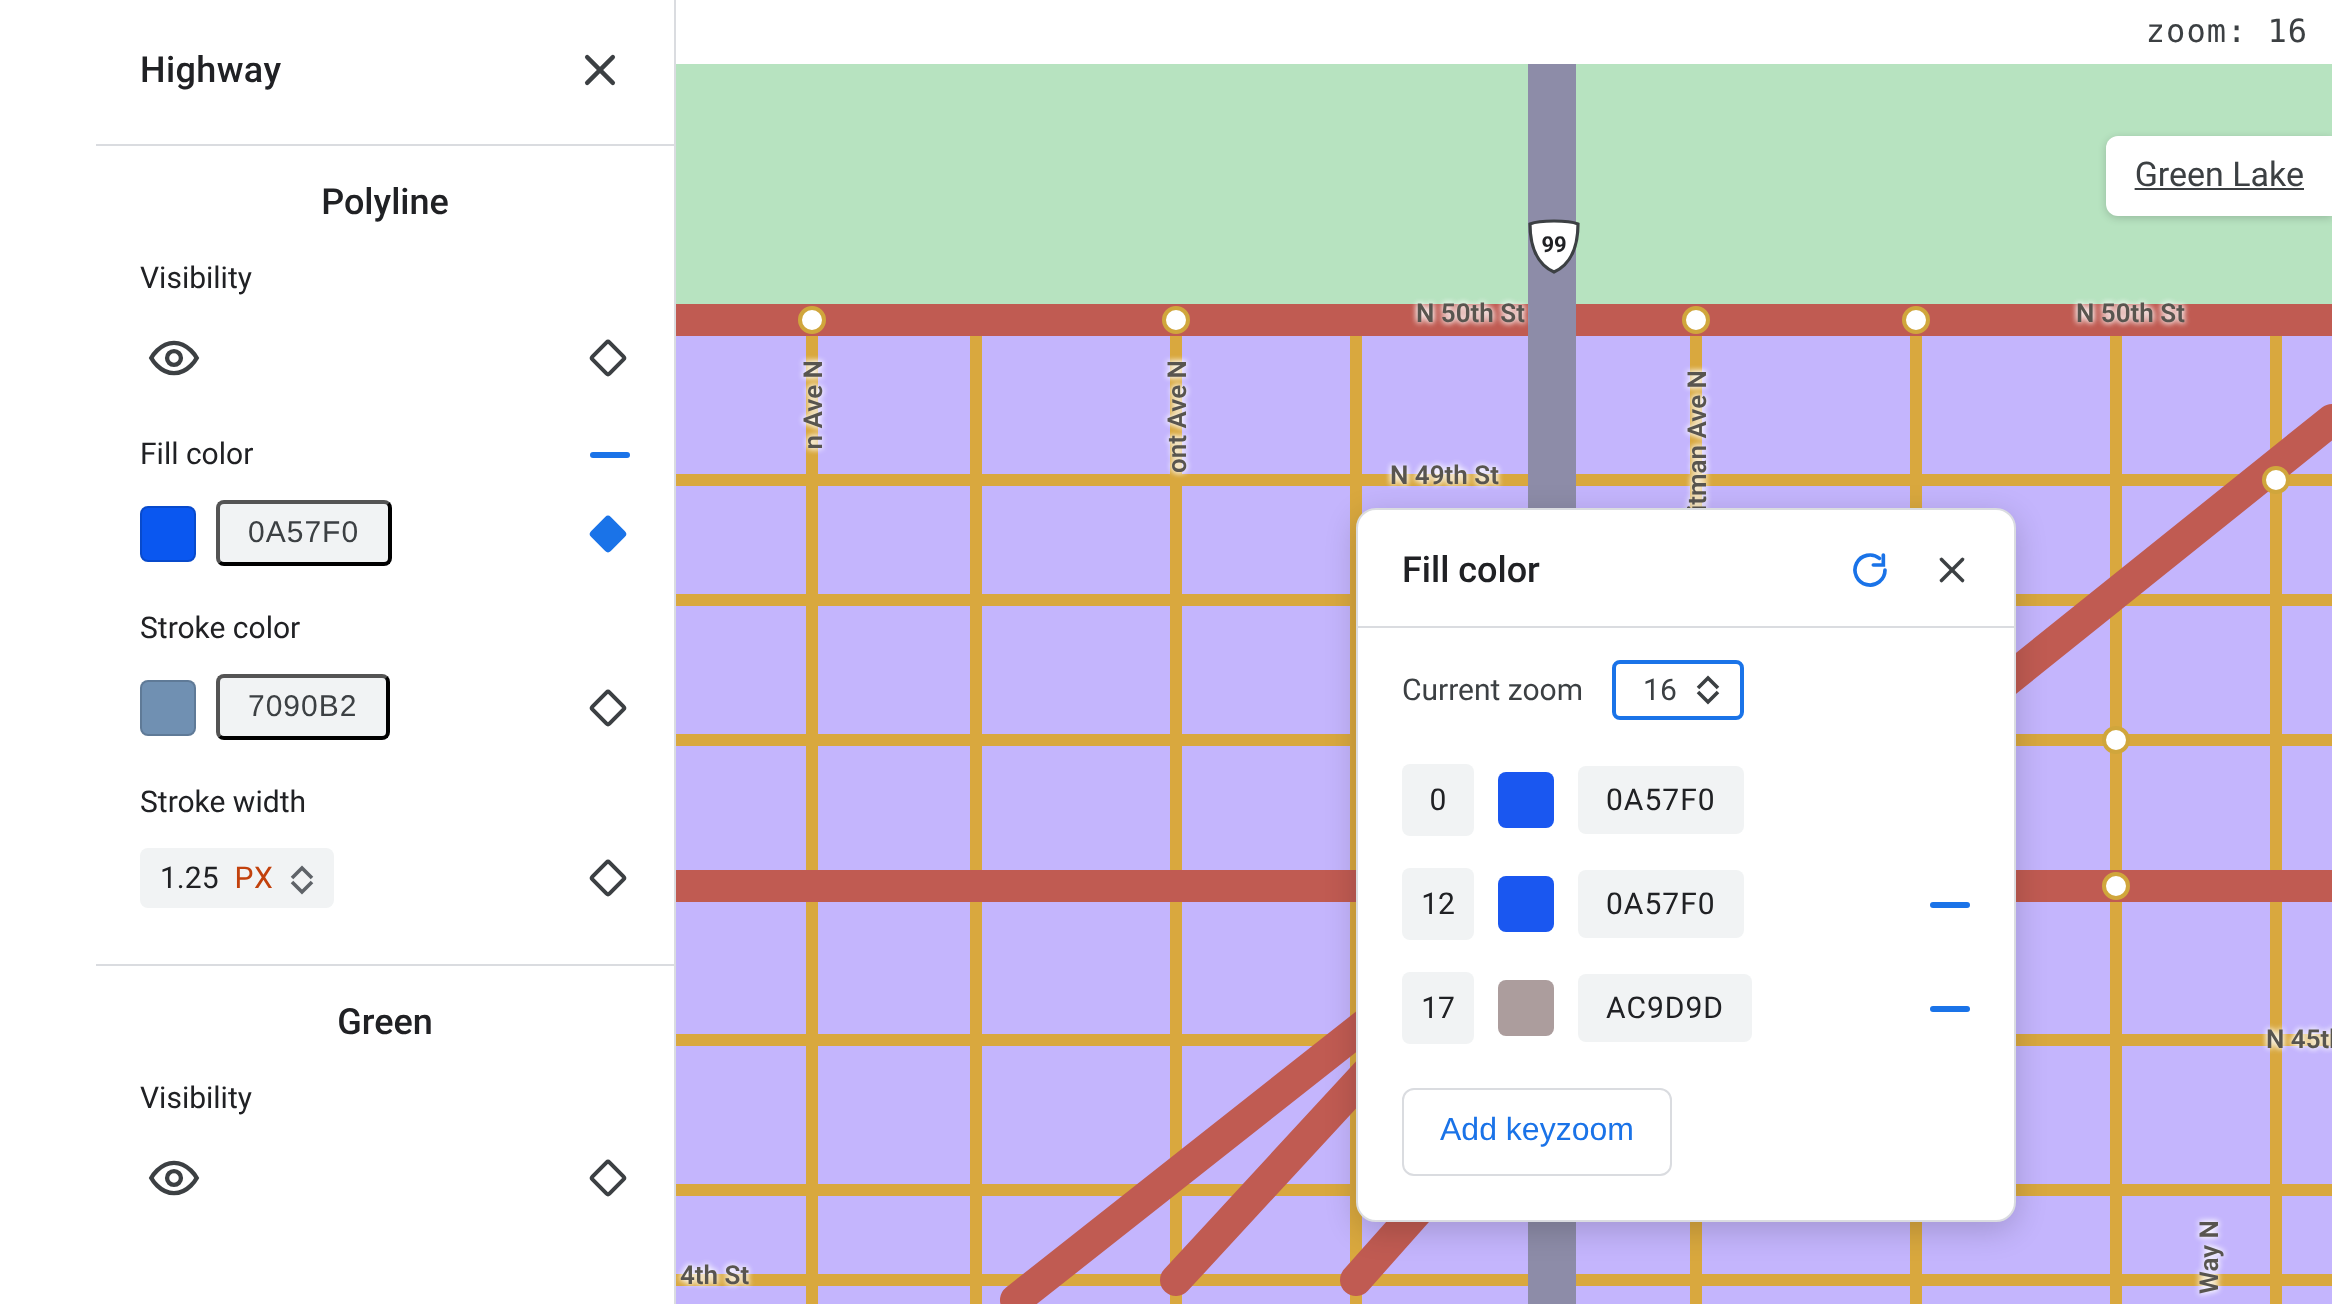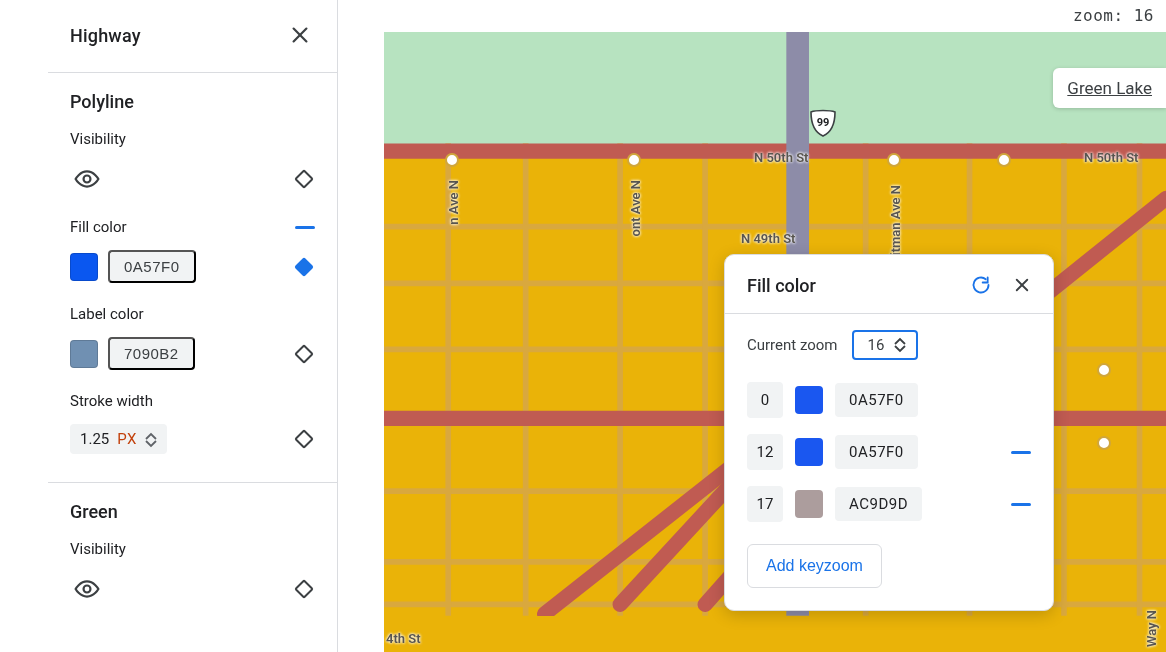--- a/index.html
+++ b/index.html
@@ -7,21 +7,21 @@
   .app { display: flex; width: 100%; height: 100%; }
 
   
   .sidebar { width: 338px; height: 100%; border-right: 1px solid #dadce0; background: #fff; display: flex; flex-direction: column; padding-left: 48px; }
   .sidebar-header { display: flex; align-items: center; justify-content: space-between; padding: 20px 22px 22px 22px; }
   .sidebar-title { font-size: 18px; font-weight: 500; letter-spacing: .2px; }
   .icon-btn { background: none; border: none; padding: 4px; cursor: pointer; color: #3c4043; display: inline-flex; align-items: center; justify-content: center; }
   .divider { height: 1px; background: #dadce0; width: 100%; }
 
   .section { padding: 18px 22px 6px 22px; }
-  .section-title { font-size: 18px; font-weight: 500; margin-bottom: 18px; }
+  .section-title { font-size: 18px; font-weight: 500; margin-bottom: 18px; text-align: center; }
   .field-label { font-size: 15px; color: #202124; margin-bottom: 14px; }
 
   .row { display: flex; align-items: center; justify-content: space-between; margin-bottom: 22px; }
   .row-left { display: flex; align-items: center; gap: 10px; }
 
   .swatch { width: 28px; height: 28px; border-radius: 4px; border: 1px solid rgba(0,0,0,.15); }
   .swatch.fill-blue { background: #0A57F0; }
   .swatch.stroke-gray { background: #7090B2; }
 
   .hex-chip { background: #f1f3f4; border-radius: 4px; padding: 6px 14px; font-size: 15px; letter-spacing: .5px; color: #3c4043; }
@@ -29,21 +29,21 @@
   .stroke-width-box { display: inline-flex; align-items: flex-end; gap: 8px; background: #f1f3f4; border-radius: 4px; padding: 6px 10px; font-size: 15px; }
   .stroke-width-box .unit { color: #c2410c; letter-spacing: .5px; }
   .stepper { display: flex; flex-direction: column; gap: 0; }
   .stepper svg { display: block; }
 
   .diamond { width: 14px; height: 14px; transform: rotate(45deg); border: 2px solid #3c4043; border-radius: 2px; }
   .diamond.filled { background: #1a73e8; border-color: #1a73e8; }
   .dash { width: 20px; height: 3px; background: #1a73e8; border-radius: 2px; }
 
   
-  .map-area { position: relative; flex: 1; height: 100%; overflow: hidden; background: #eab308; margin-left: 46px; }
+  .map-area { position: relative; flex: 1; height: 100%; overflow: hidden; background: #c4b5fd; }
   .zoom-label { position: absolute; top: 6px; right: 12px; font-family: ui-monospace, Menlo, Consolas, monospace; font-size: 16px; color: #3c4043; letter-spacing: .5px; z-index: 5; }
   .top-white-strip { position: absolute; top: 0; left: 0; right: 0; height: 32px; background: #fff; z-index: 2; }
 
   
   .park { position: absolute; top: 32px; left: 0; right: 0; height: 120px; background: #b7e3c0; z-index: 1; }
   .map-canvas { position: absolute; inset: 0; z-index: 1; }
 
   .road-label { position: absolute; font-size: 13px; font-weight: 600; color: #58554f; white-space: nowrap; text-shadow: 0 0 3px #fff, 0 0 3px #fff; z-index: 3; }
   .road-label.vert { writing-mode: vertical-rl; transform: rotate(180deg); }
   .intersection { position: absolute; width: 14px; height: 14px; border: 2px solid #d0a63c; background: #fff; border-radius: 50%; z-index: 2; }
@@ -110,21 +110,21 @@
       <div class="row">
         <div class="row-left">
           <button class="swatch fill-blue"></button>
           <button class="hex-chip">0A57F0</button>
         </div>
         <button class="icon-btn">
           <span class="diamond filled"></span>
         </button>
       </div>
 
-      <div class="field-label">Label color</div>
+      <div class="field-label">Stroke color</div>
       <div class="row">
         <div class="row-left">
           <button class="swatch stroke-gray"></button>
           <button class="hex-chip">7090B2</button>
         </div>
         <button class="icon-btn">
           <span class="diamond"></span>
         </button>
       </div>
 

